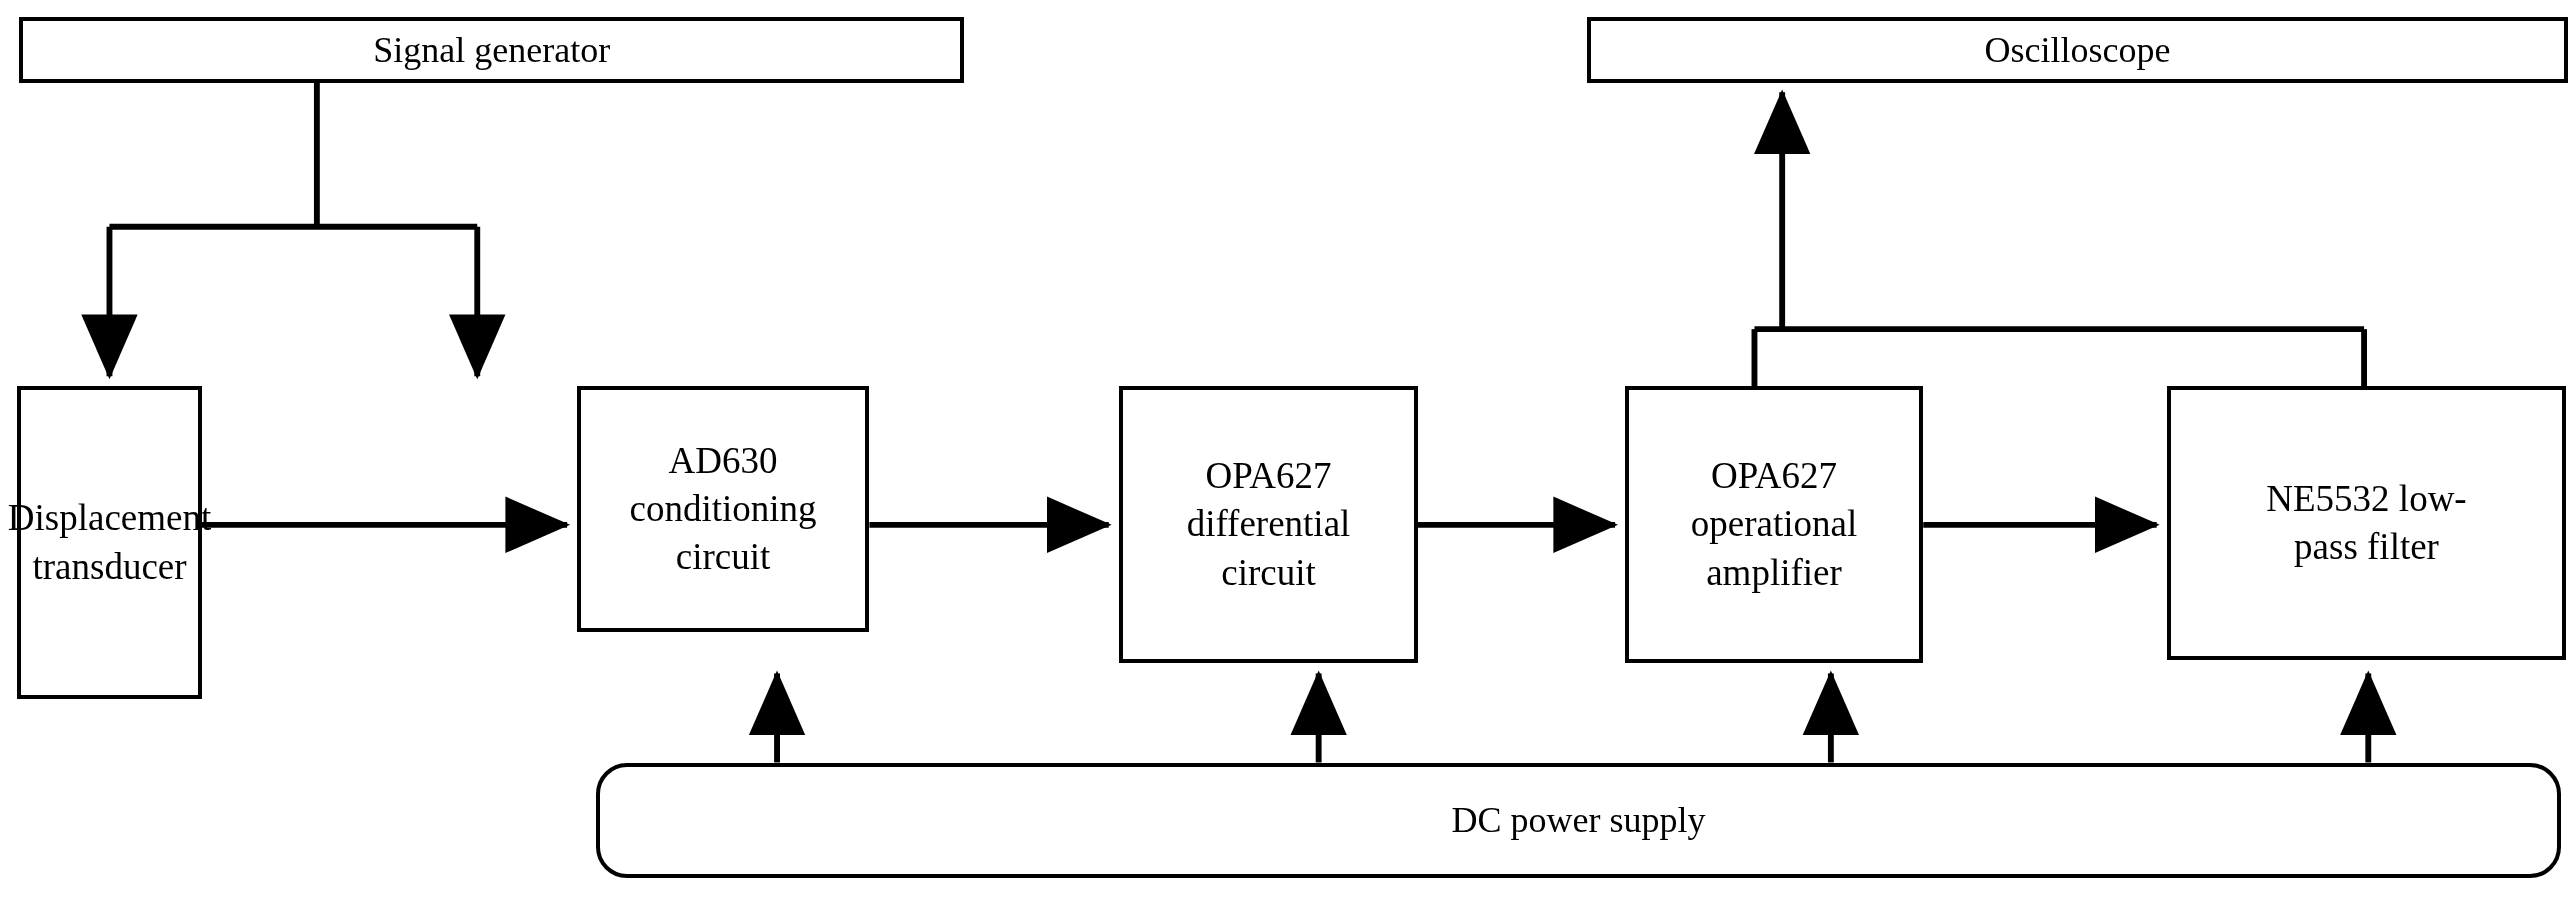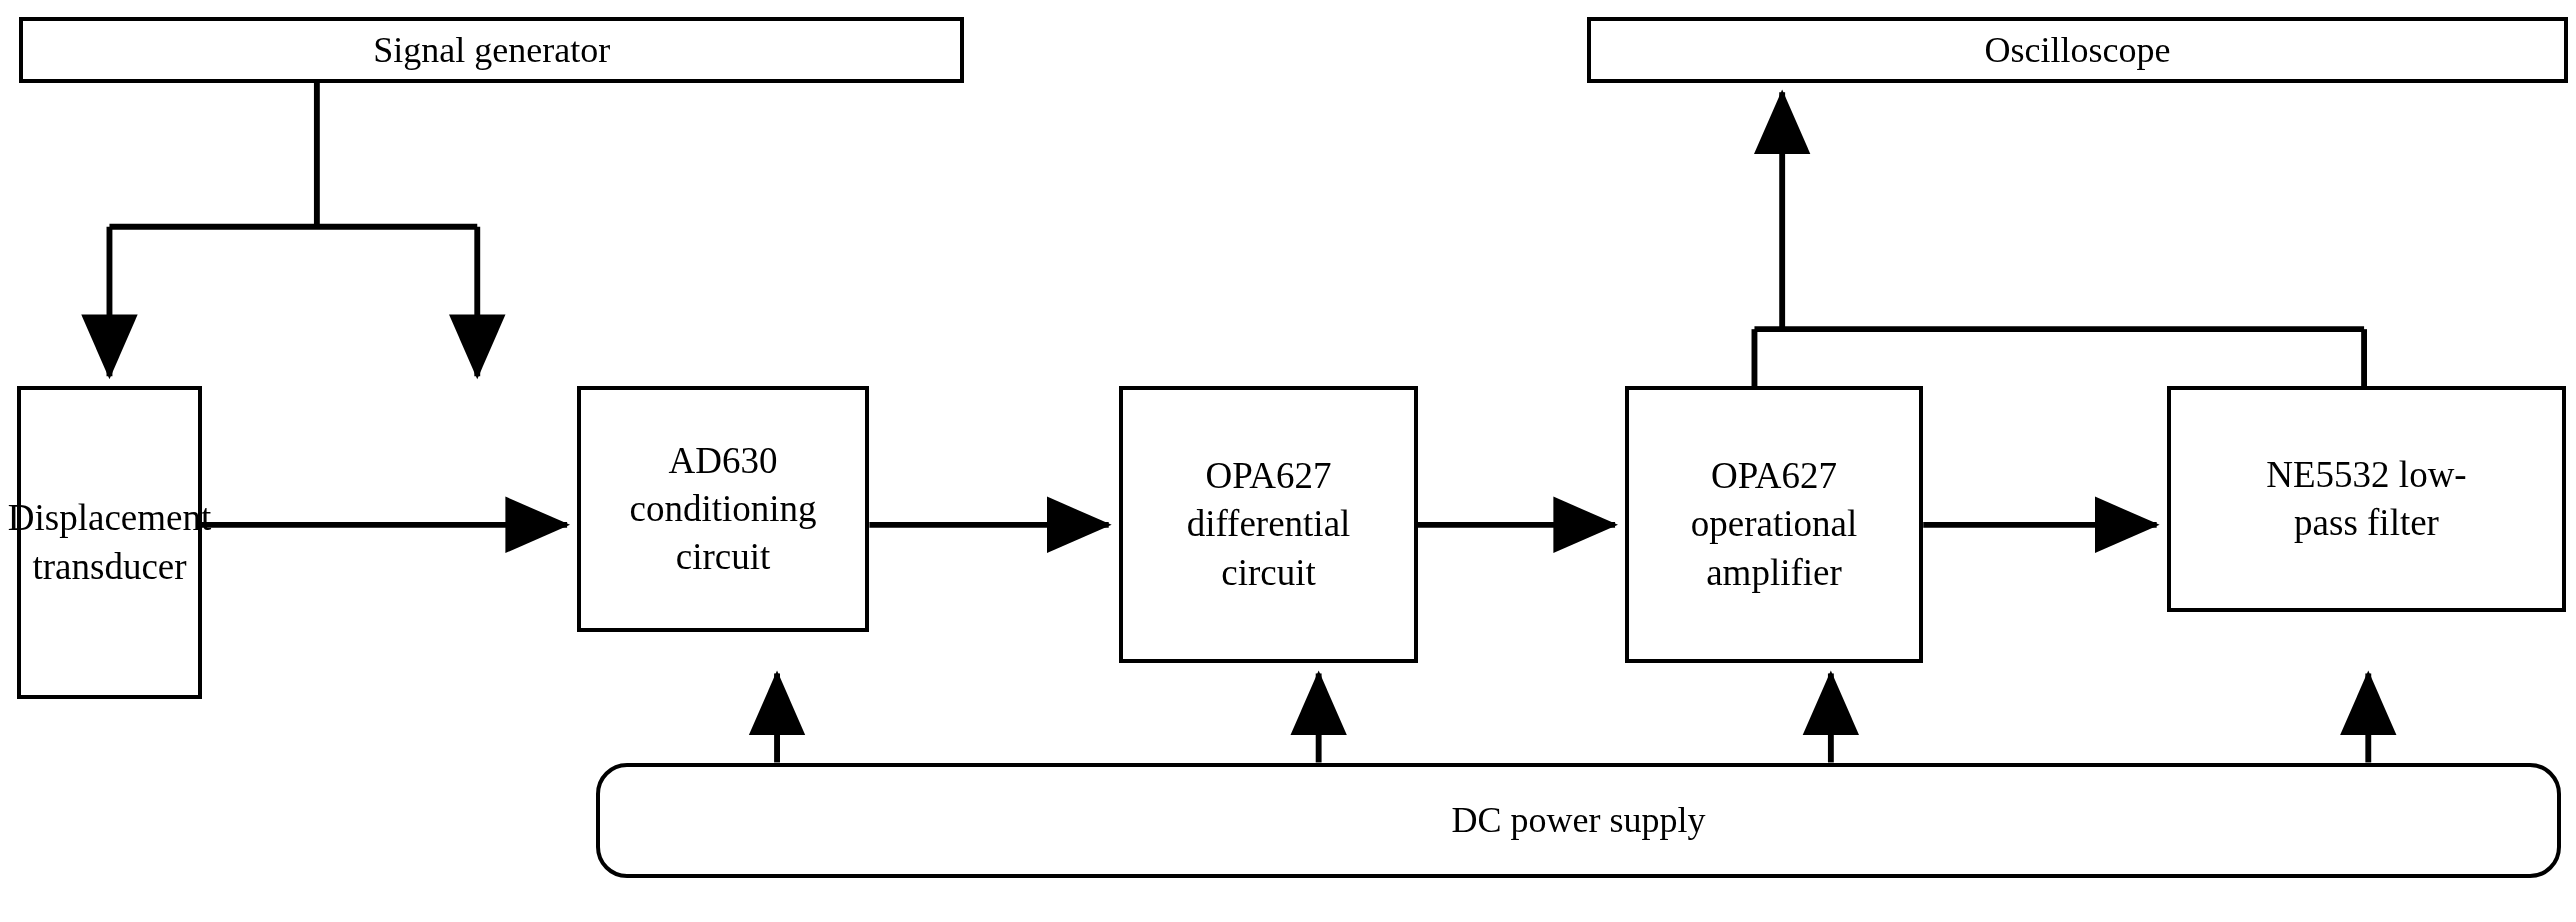--- a/index.html
+++ b/index.html
@@ -115,21 +115,21 @@
 differential
 circuit</span>
   </div>
 
   <div class="node-box" style="left:1625px; top:386px; width:298px; height:277px;">
     <span class="node-label size-block">OPA627
 operational
 amplifier</span>
   </div>
 
-  <div class="node-box" style="left:2167px; top:386px; width:399px; height:226px;">
+  <div class="node-box" style="left:2167px; top:386px; width:399px; height:274px;">
     <span class="node-label size-block">NE5532 low-
 pass filter</span>
   </div>
 
   <div class="node-box" style="left:596px; top:763px; width:1965px; height:115px;border-radius:31px;">
     <span class="node-label size-wide">DC power supply</span>
   </div>
 
 </div>
 

